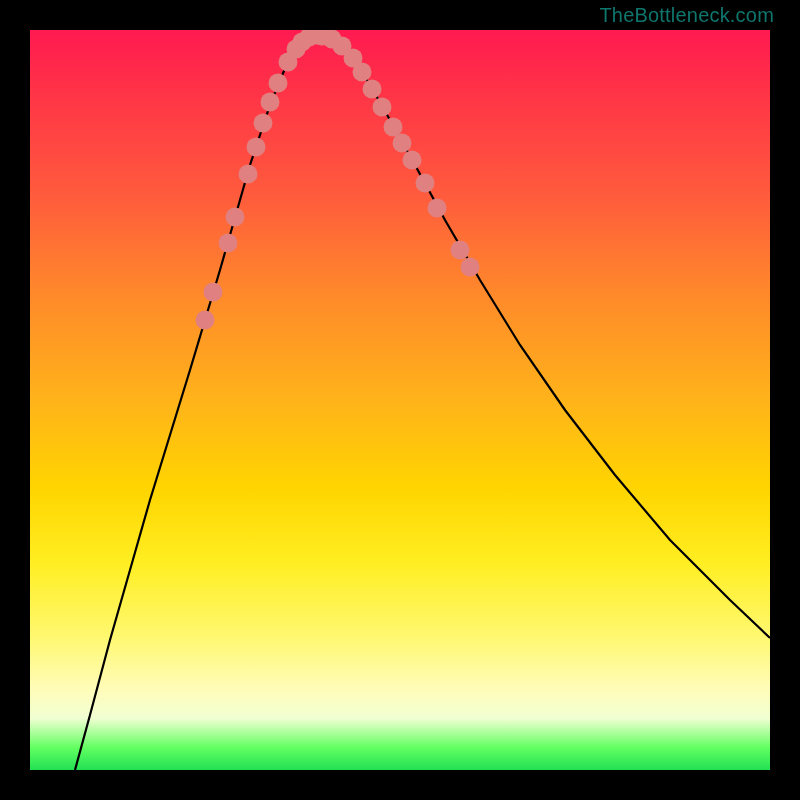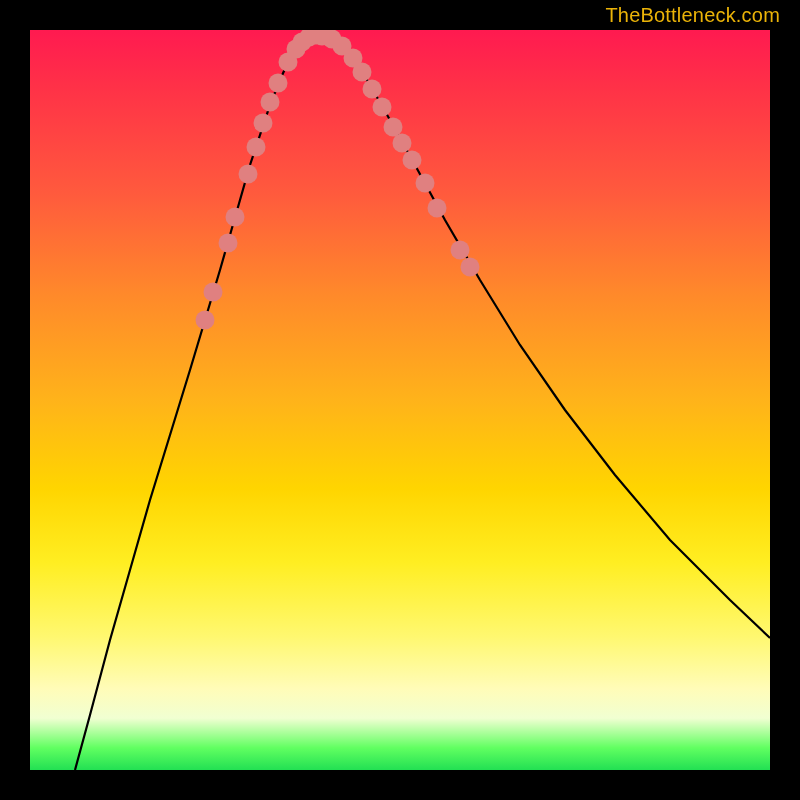--- a/index.html
+++ b/index.html
@@ -51,22 +51,22 @@
   .curve-svg {
     position: absolute;
     left: 0;
     top: 0;
     width: 740px;
     height: 740px;
   }
   .attribution {
     position: absolute;
     top: 4px;
-    right: 20px;
-    color: #eab308;
+    right: 26px;
+    color: #0f766e;
     font-size: 20px;
     font-weight: 400;
     letter-spacing: 0.2px;
     user-select: none;
   }
 </style>
 </head>
 <body>
 
 <div class="frame">

